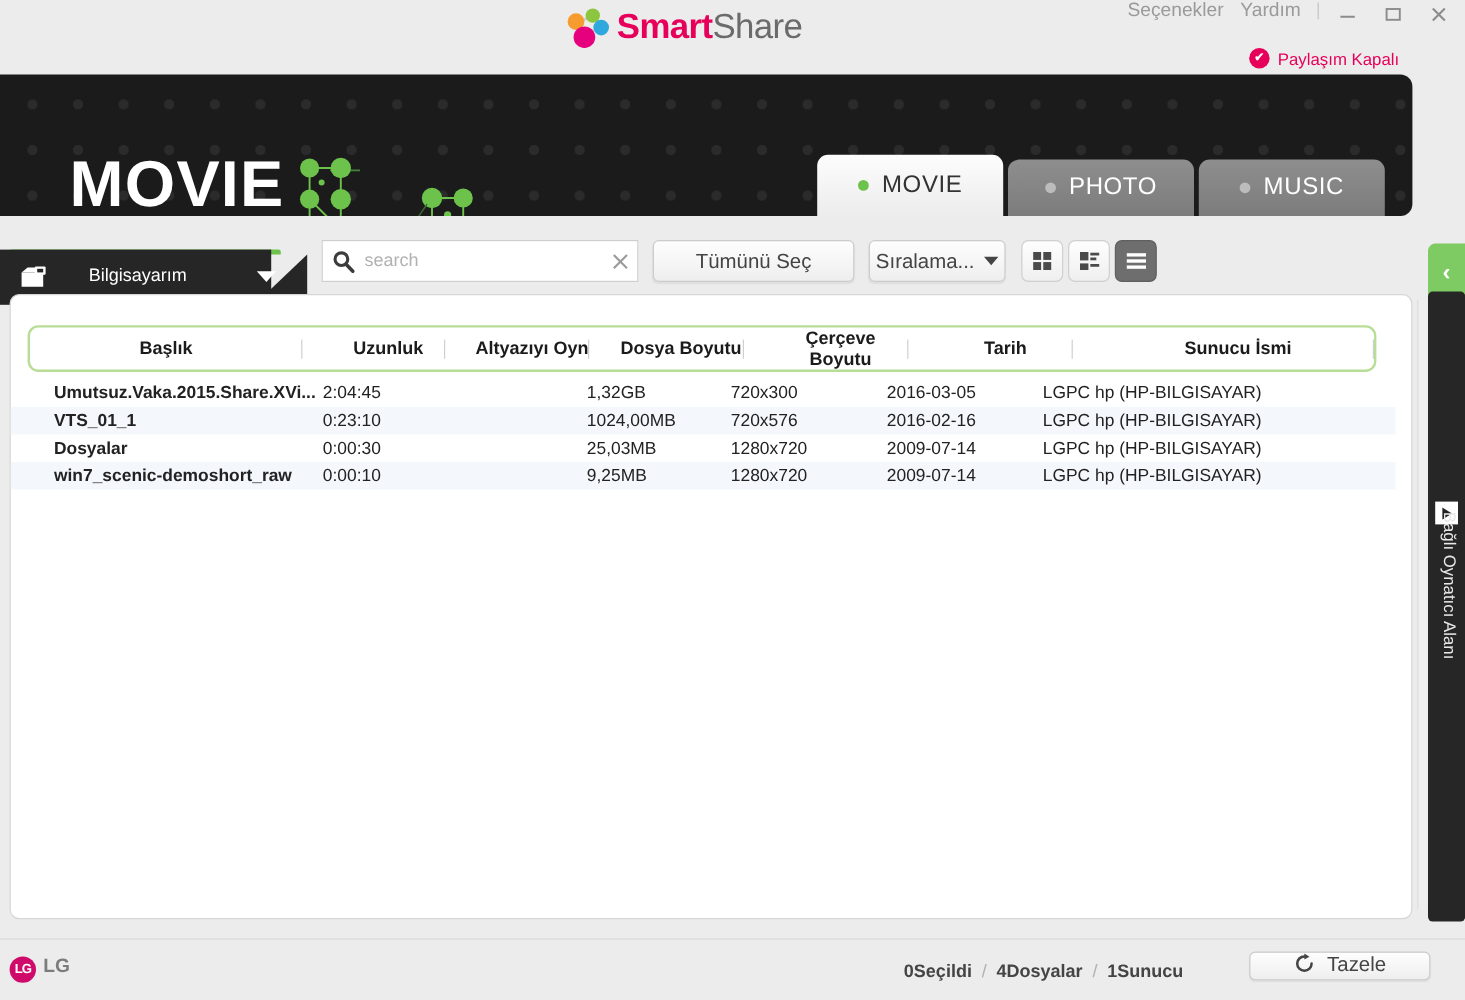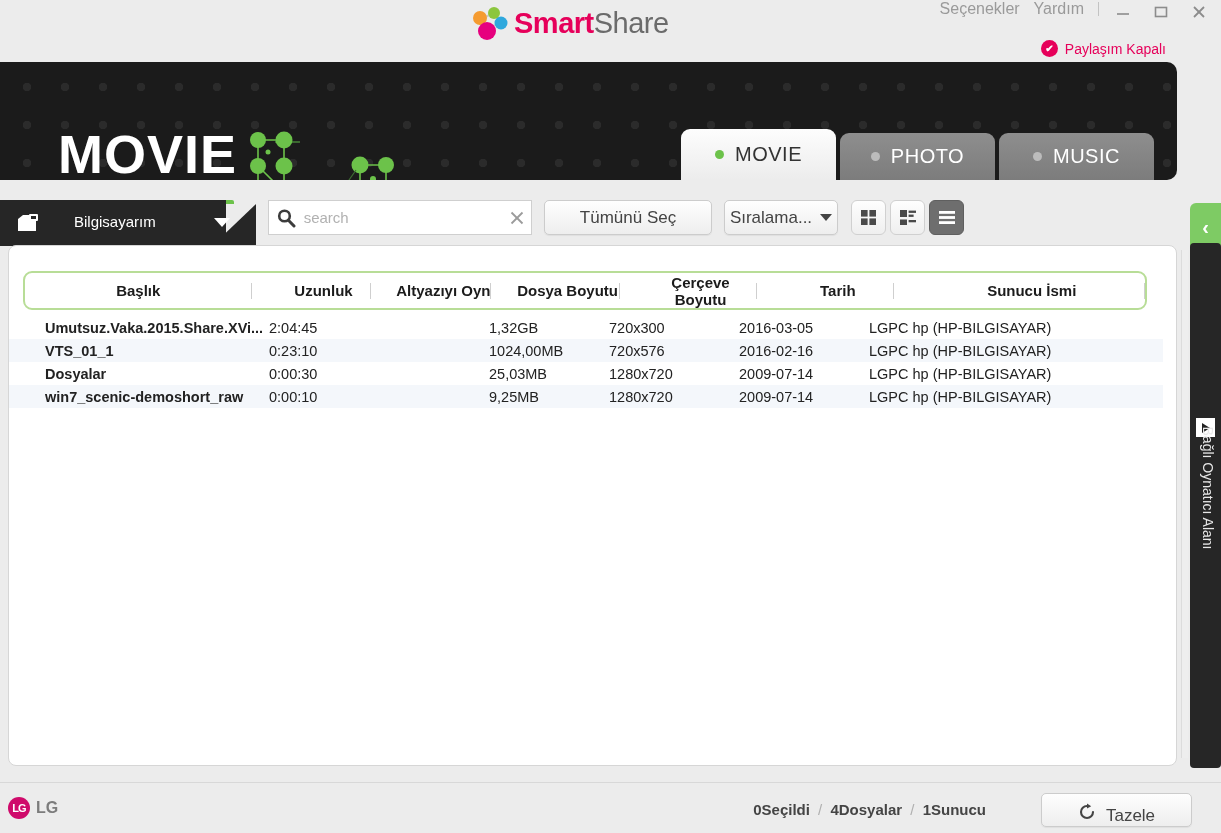--- a/index.html
+++ b/index.html
@@ -49,21 +49,21 @@
          display:flex; align-items:center; justify-content:center; gap:11px;
          font-size:20px; letter-spacing:0.5px; cursor:pointer; }
   .tab .tdot { width:9px; height:9px; border-radius:50%; }
   .tab.inactive { background:linear-gradient(#8e8e8e,#7c7c7c); color:#ffffff; height:47px;}
   .tab.inactive .tdot { background:#bcbcbc; }
   .tab.active { background:linear-gradient(#fdfdfd,#ececec); color:#333; }
   .tab.active .tdot { background:#6cc24a; }
 
   
   .toolbar { position:absolute; left:0; top:196px; width:1177px; height:44px; }
-  .srcTab { position:absolute; left:0; top:4px; width:256px; height:51px; }
+  .srcTab { position:absolute; left:0; top:12px; width:256px; height:51px; }
   .srcTab .body { position:absolute; left:0; top:0; width:226px; height:46px;
                   background:#262626; border-radius:0 0 0 0; }
   .srcTab .grn { position:absolute; left:8px; top:0; width:226px; height:4px; background:#6cc24a;
                  border-radius:2px 2px 0 0;}
   .srcTab .slant { position:absolute; left:212px; top:4px; width:0; height:0;
                    border-style:solid; border-width:0 0 42px 44px;
                    border-color: transparent transparent #262626 transparent; }
   .srcTab .lbl { position:absolute; left:74px; top:13px; color:#fff; font-size:15px; }
   .srcTab .caret { position:absolute; left:214px; top:18px; width:0;height:0;
                    border-left:8px solid transparent; border-right:8px solid transparent;
@@ -128,29 +128,29 @@
                          border-bottom:5px solid transparent;border-left:8px solid #222; }
   .dock .vtext { position:absolute; left:-62px; top:237px; width:160px;
                  transform:rotate(90deg); transform-origin:center;
                  color:#e8e8e8; font-size:14px; text-align:center; white-space:nowrap; }
   .scrolltrack { position:absolute; left:1181px; top:250px; width:7px; height:508px;
                  background:#eeeeee; border-left:1px solid #dcdcdc;}
 
   
   .footer { position:absolute; left:0; top:782px; width:1221px; height:51px;
             background:#ececec; border-top:1px solid #d8d8d8; }
-  .lg { position:absolute; left:8px; top:14px; display:flex; align-items:center; gap:6px; }
+  .lg { position:absolute; left:8px; top:14px; display:flex; gap:6px; }
   .lg .circ { width:22px; height:22px; border-radius:50%; background:#cf0a6b; color:#fff;
               font-size:11px; display:flex; align-items:center; justify-content:center;
               font-weight:bold; letter-spacing:-1px; }
   .lg .lgt { color:#7c7c7c; font-size:16px; font-weight:bold; }
   .status { position:absolute; right:235px; top:18px; font-size:15px; font-weight:bold; color:#444; }
   .status .sep { color:#b0b0b0; font-weight:normal; margin:0 4px; }
-  .refresh { position:absolute; right:29px; top:10px; width:151px; height:34px;
-             display:flex; align-items:flex-end; justify-content:center; gap:10px; }
+  .refresh { position:absolute; right:29px; top:10px; width:151px; height:24px;
+             display:flex; align-items:flex-start; justify-content:center; gap:10px; }
 </style>
 </head>
 <body>
 
 <div class="app">
 
   <div class="titlebar">
 
     <div class="logo-wrap">
       <div class="logo-mark">

